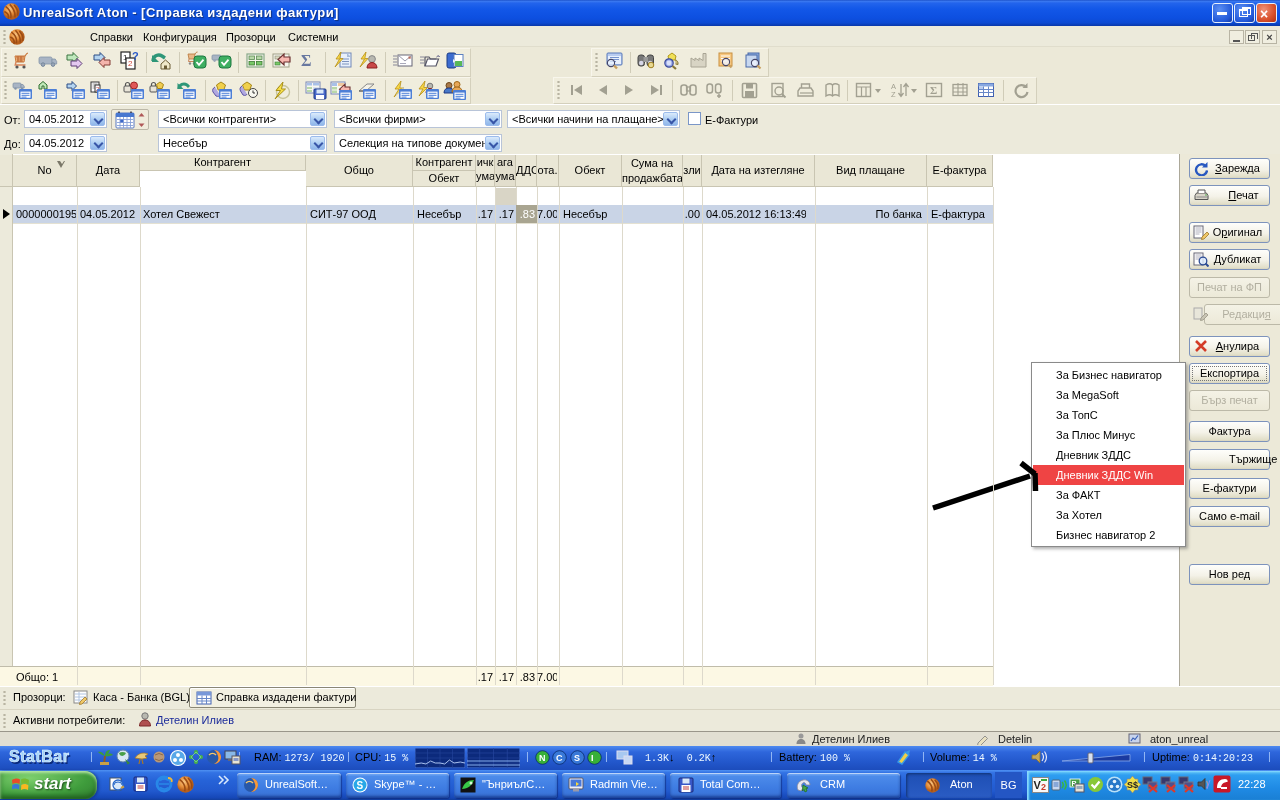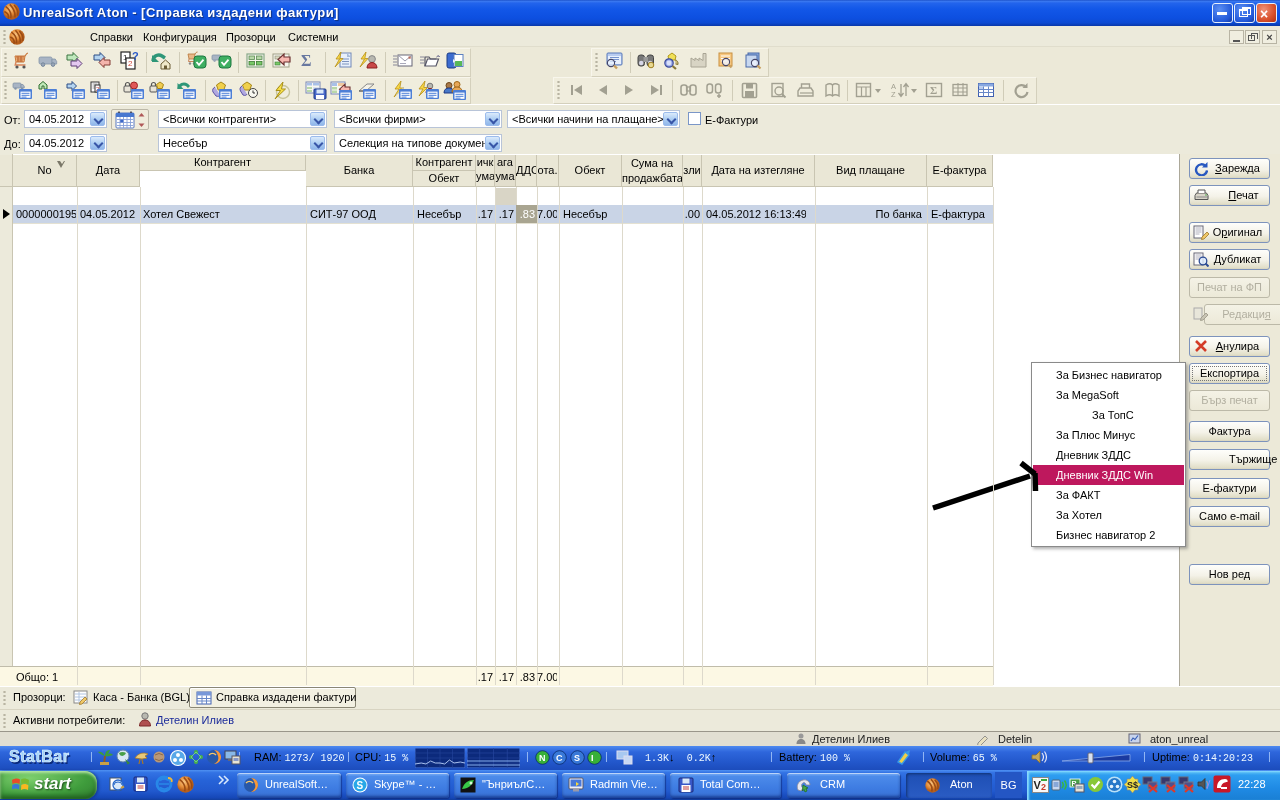--- a/index.html
+++ b/index.html
@@ -34,21 +34,21 @@
 .vline { position:absolute; width:1px; background:#ddd9cb; z-index:3; }
 .cell { position:absolute; white-space:nowrap; overflow:hidden; z-index:4; }
 
 .xbtn { position:absolute; left:1189px; width:81px; height:21px; border:1px solid #7d93bc; border-radius:3px;
   background:linear-gradient(180deg,#fefefb 0%,#f4f2e8 55%,#e2dfc9 92%,#d8d4be 100%);
   color:#000; text-align:center; line-height:19px; }
 .xbtn.dis { color:#b2afa0; border-color:#bcb9a8; background:linear-gradient(180deg,#f4f2e6,#ece9d8); }
 
 #popup { left:1031px; top:362px; width:155px; height:185px; background:#fff; border:1px solid #8a8a8a; box-shadow:2px 2px 3px rgba(80,80,80,.45); }
 .mi { position:absolute; left:1033px; width:151px; height:20px; line-height:20px; padding-left:23px; color:#000; }
-.mi.sel { background:#be185d; color:#fff; }
+.mi.sel { background:#ef4444; color:#fff; }
 
 #totalrow { left:0; top:666px; width:993px; height:20px; background:#fcf8e4; border-top:1px solid #c0bcaa; z-index:2; }
 #winbar { left:0; top:686px; width:1280px; height:23px; background:#eceadb; border-top:1px solid #fff; }
 #userbar { left:0; top:709px; width:1280px; height:22px; background:#eceadb; border-top:1px solid #d8d4c2; }
 #bgstrip { left:0; top:731px; width:1280px; height:15px; background:#e2dfd2; border-top:1px solid #9a968a; }
 
 #statbar { left:0; top:746px; width:1280px; height:24px;
   background:linear-gradient(180deg,#4e8af0 0%,#2e66dc 25%,#2358cc 65%,#1c4cbc 100%); color:#cfe4ff; }
 .sbtext { position:absolute; top:5px; white-space:nowrap; }
 .sbdig { font-family:"Liberation Mono",monospace; color:#eef8ff; font-size:10px; }
@@ -544,21 +544,21 @@
 
 <div class="abs" id="tablearea"></div>
 
 <div class="abs" style="left:0;top:154px;width:13px;height:532px;background:#eceadb;border-right:1px solid #c9c5b2;"></div>
 
 <div class="hcell" style="left:0;top:155px;width:13px;height:32px;"></div>
 <div class="hcell" style="left:13px;top:155px;width:64px;height:32px;line-height:30px;">No</div>
 <div class="hcell" style="left:77px;top:155px;width:63px;height:32px;line-height:30px;">Дата</div>
 <div class="hcell" style="left:140px;top:155px;width:166px;height:16px;line-height:15px;">Контрагент</div>
 <div class="hcell" style="left:140px;top:171px;width:166px;height:16px;line-height:14px;margin-top:36px;">Име</div>
-<div class="hcell" style="left:306px;top:155px;width:107px;height:32px;line-height:30px;">Банка</div>
+<div class="hcell" style="left:306px;top:155px;width:107px;height:32px;line-height:30px;">Общо</div>
 <div class="hcell" style="left:413px;top:155px;width:63px;height:16px;line-height:15px;">Контрагент</div>
 <div class="hcell" style="left:413px;top:171px;width:63px;height:16px;line-height:14px;">Обект</div>
 <div class="hcell" style="left:476px;top:155px;width:19px;height:32px;line-height:14px;">ичк<br>ума</div>
 <div class="hcell" style="left:495px;top:155px;width:21px;height:32px;line-height:14px;background:#e2decd;">ага<br>ума</div>
 <div class="hcell" style="left:516px;top:155px;width:21px;height:32px;line-height:30px;">ДДС</div>
 <div class="hcell" style="left:537px;top:155px;width:22px;height:32px;line-height:30px;">ота.</div>
 <div class="hcell" style="left:559px;top:155px;width:63px;height:32px;line-height:30px;">Обект</div>
 <div class="hcell" style="left:622px;top:155px;width:61px;height:32px;line-height:15px;padding-top:1px;">Сума на<br>продажбата</div>
 <div class="hcell" style="left:683px;top:155px;width:19px;height:32px;line-height:30px;">зли</div>
 <div class="hcell" style="left:702px;top:155px;width:113px;height:32px;line-height:30px;">Дата на изтегляне</div>
@@ -652,21 +652,21 @@
 <div class="sbtext" style="left:238px;top:750px;color:#9fc0f8;">|</div>
 <div class="sbtext" style="left:254px;top:751px;">RAM: <span class="sbdig">1273/ 1920</span></div>
 <div class="sbtext" style="left:347px;top:750px;color:#9fc0f8;">|</div>
 <div class="sbtext" style="left:355px;top:751px;">CPU: <span class="sbdig">15 %</span></div>
 <div class="sbtext" style="left:526px;top:750px;color:#9fc0f8;">|</div>
 <div class="sbtext" style="left:605px;top:750px;color:#9fc0f8;">|</div>
 <div class="sbtext" style="left:645px;top:751px;"><span class="sbdig">1.3K</span>↓&nbsp;&nbsp;&nbsp;&nbsp;<span class="sbdig">0.2K</span>↑</div>
 <div class="sbtext" style="left:770px;top:750px;color:#9fc0f8;">|</div>
 <div class="sbtext" style="left:779px;top:751px;">Battery: <span class="sbdig">100 %</span></div>
 <div class="sbtext" style="left:922px;top:750px;color:#9fc0f8;">|</div>
-<div class="sbtext" style="left:930px;top:751px;">Volume: <span class="sbdig">65 %</span></div>
+<div class="sbtext" style="left:930px;top:751px;">Volume: <span class="sbdig">14 %</span></div>
 <div class="sbtext" style="left:1143px;top:750px;color:#9fc0f8;">|</div>
 <div class="sbtext" style="left:1152px;top:751px;">Uptime: <span class="sbdig">0:14:20:23</span></div>
 <div class="sbtext" style="left:1268px;top:750px;color:#9fc0f8;">|</div>
 
 <div class="abs" id="taskbar"></div>
 
 <div class="abs" id="startbtn" style="left:0;top:771px;width:97px;height:28px;border-radius:0 12px 12px 0;
  background:radial-gradient(ellipse at 30% 25%,#7ed06e,#3f9c3c 60%,#2f7a2e 100%);box-shadow:inset 0 2px 3px #b8e8a8, inset 0 -3px 5px #1e5c1e, 2px 0 3px rgba(0,20,80,.4);"></div>
 <div class="abs" style="left:34px;top:774px;color:#fff;font-size:17px;font-weight:bold;font-style:italic;text-shadow:1px 1px 2px #1a4a1a;">start</div>
 
@@ -686,21 +686,21 @@
 <div class="abs" style="left:950px;top:778px;color:#fff;">Aton</div>
 
 <div class="abs" style="left:995px;top:772px;width:27px;height:26px;background:#2456c4;color:#fff;text-align:center;line-height:26px;">BG</div>
 
 <div class="abs" id="tray" style="left:1027px;top:771px;width:253px;height:29px;background:linear-gradient(180deg,#5bc0f8 0%,#2e9df0 15%,#1f8ae4 60%,#1a7fd4 100%);box-shadow:inset 2px 1px 2px #8adcfc;"></div>
 <div class="abs" style="left:1238px;top:778px;color:#fff;">22:28</div>
 
 <div class="abs" id="popup"></div>
 <div class="mi" style="top:365px;">За Бизнес навигатор</div>
 <div class="mi" style="top:385px;">За MegaSoft</div>
-<div class="mi" style="top:405px;margin-left:36px;">За ТопС</div>
+<div class="mi" style="top:405px;">За ТопС</div>
 <div class="mi" style="top:425px;">За Плюс Минус</div>
 <div class="mi" style="top:445px;">Дневник ЗДДС</div>
 <div class="mi sel" style="top:465px;">Дневник ЗДДС Win</div>
 <div class="mi" style="top:485px;">За ФАКТ</div>
 <div class="mi" style="top:505px;">За Хотел</div>
 <div class="mi" style="top:525px;">Бизнес навигатор 2</div>
 
 <svg class="abs" style="left:925px;top:458px;" width="120" height="60" viewBox="0 0 120 60">
   <line x1="8" y1="50" x2="105" y2="18" stroke="#000" stroke-width="5.5"></line>
   <line x1="110" y1="16" x2="96" y2="5" stroke="#000" stroke-width="5.5"></line>

